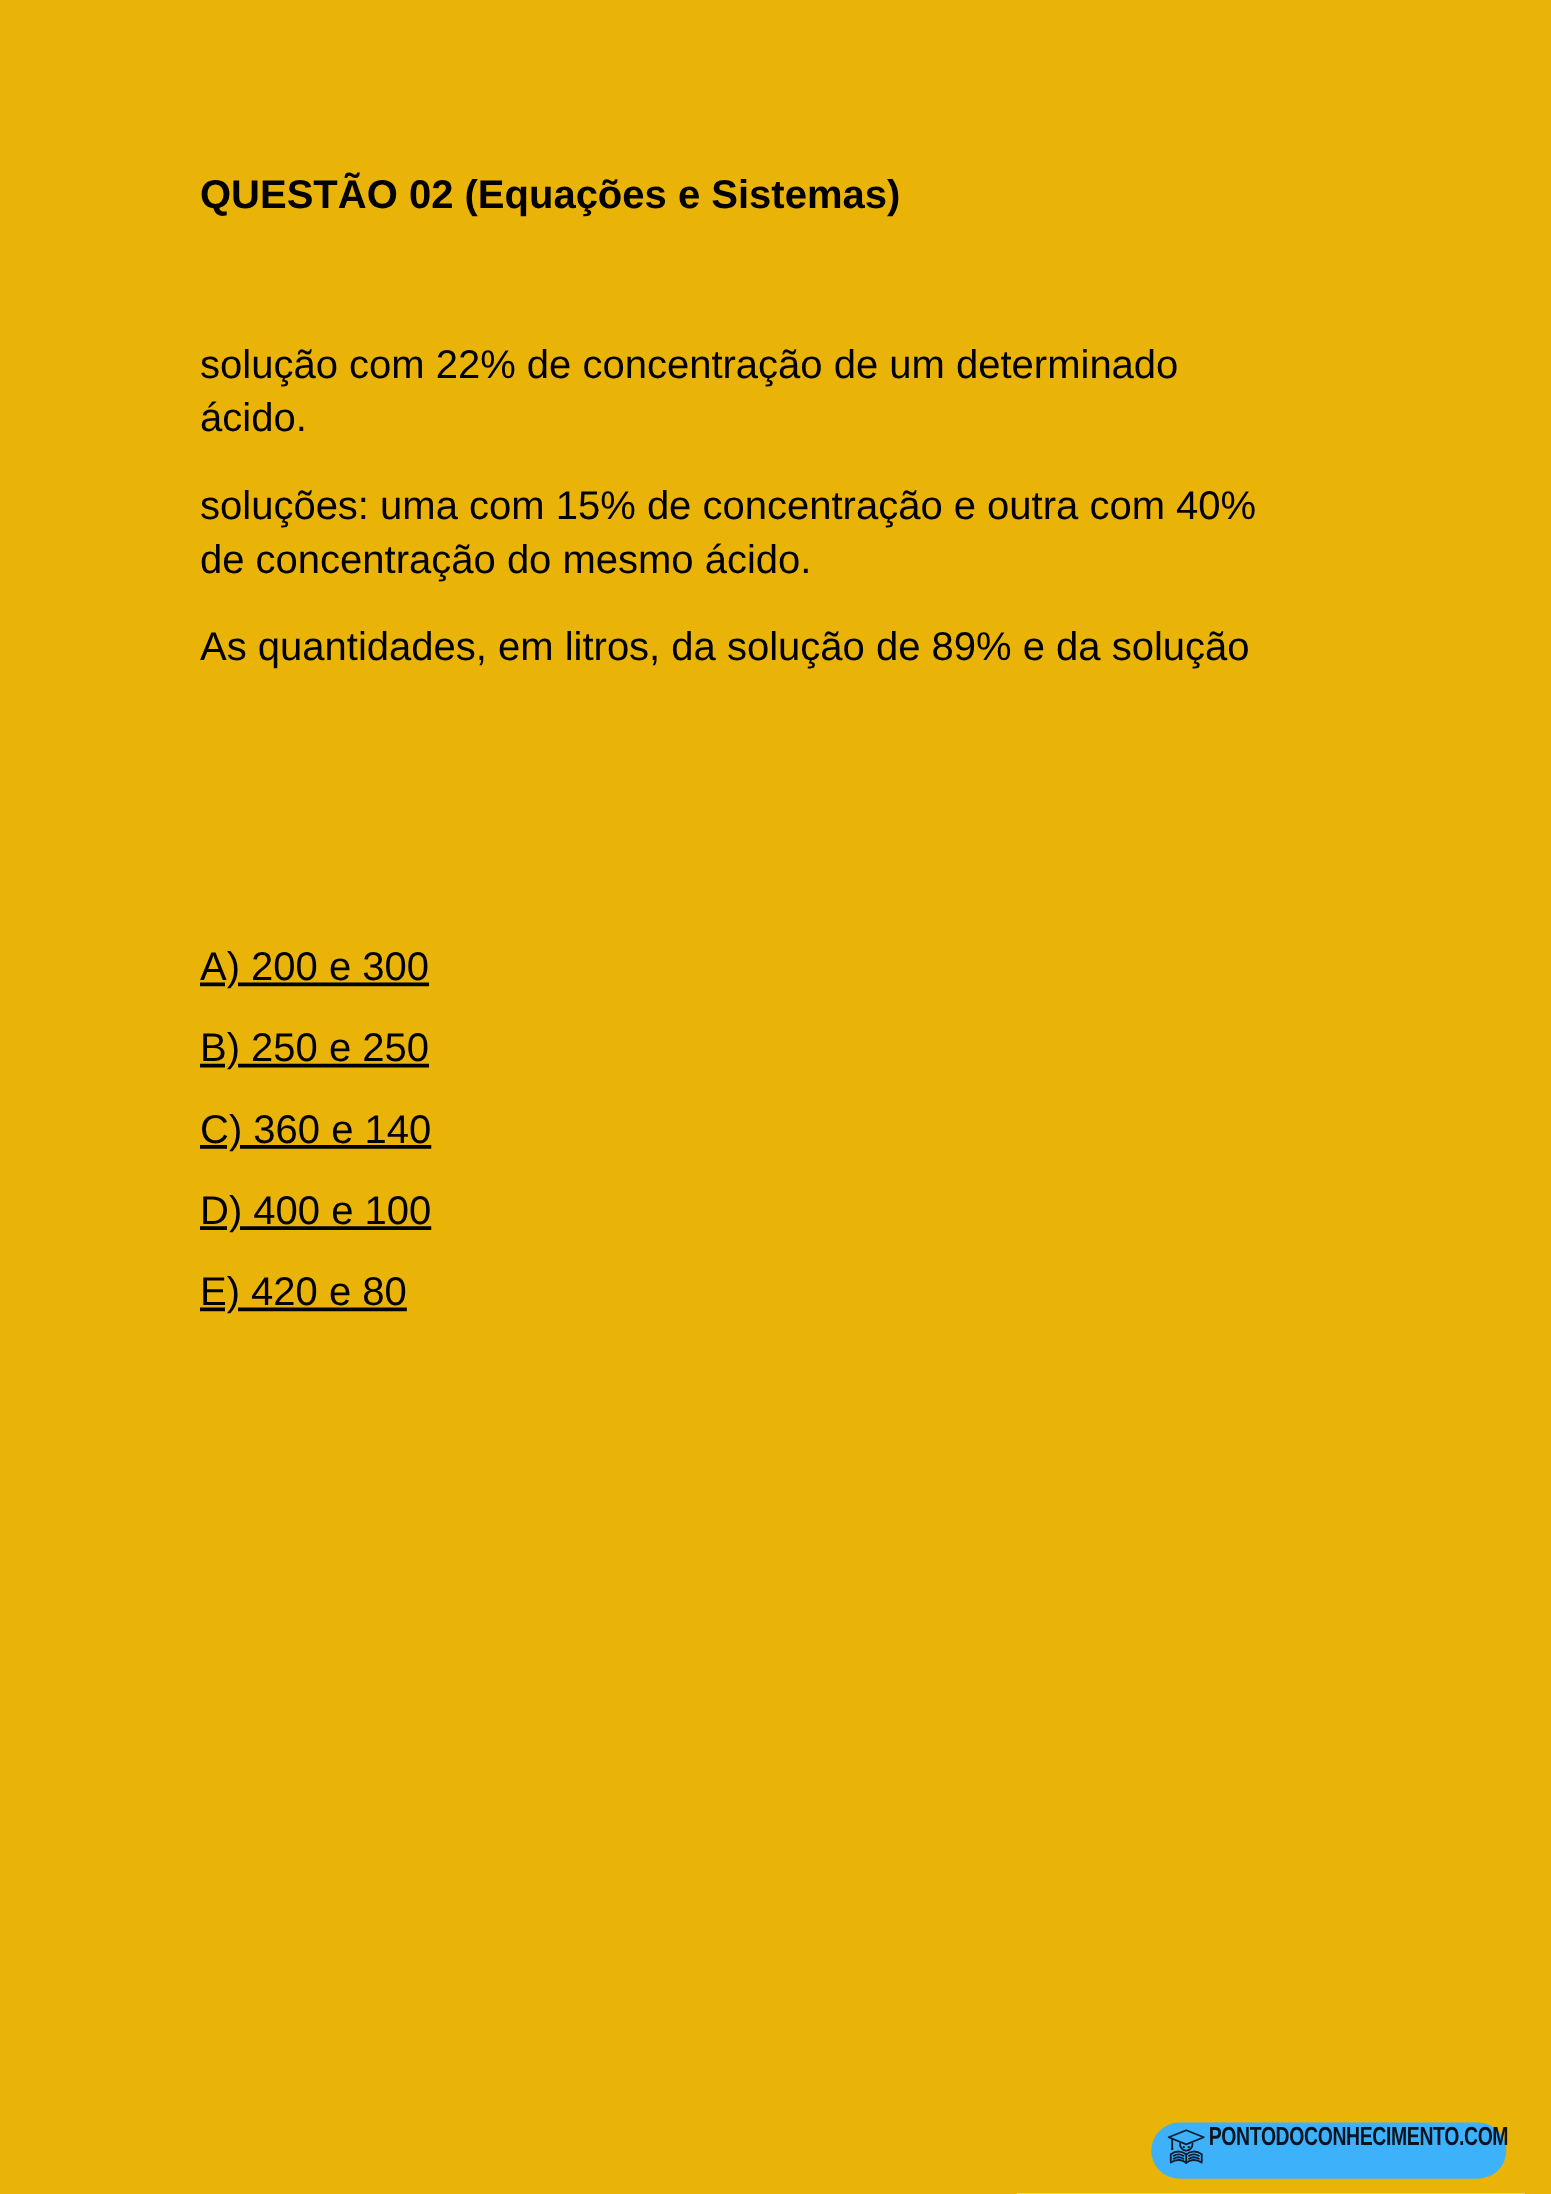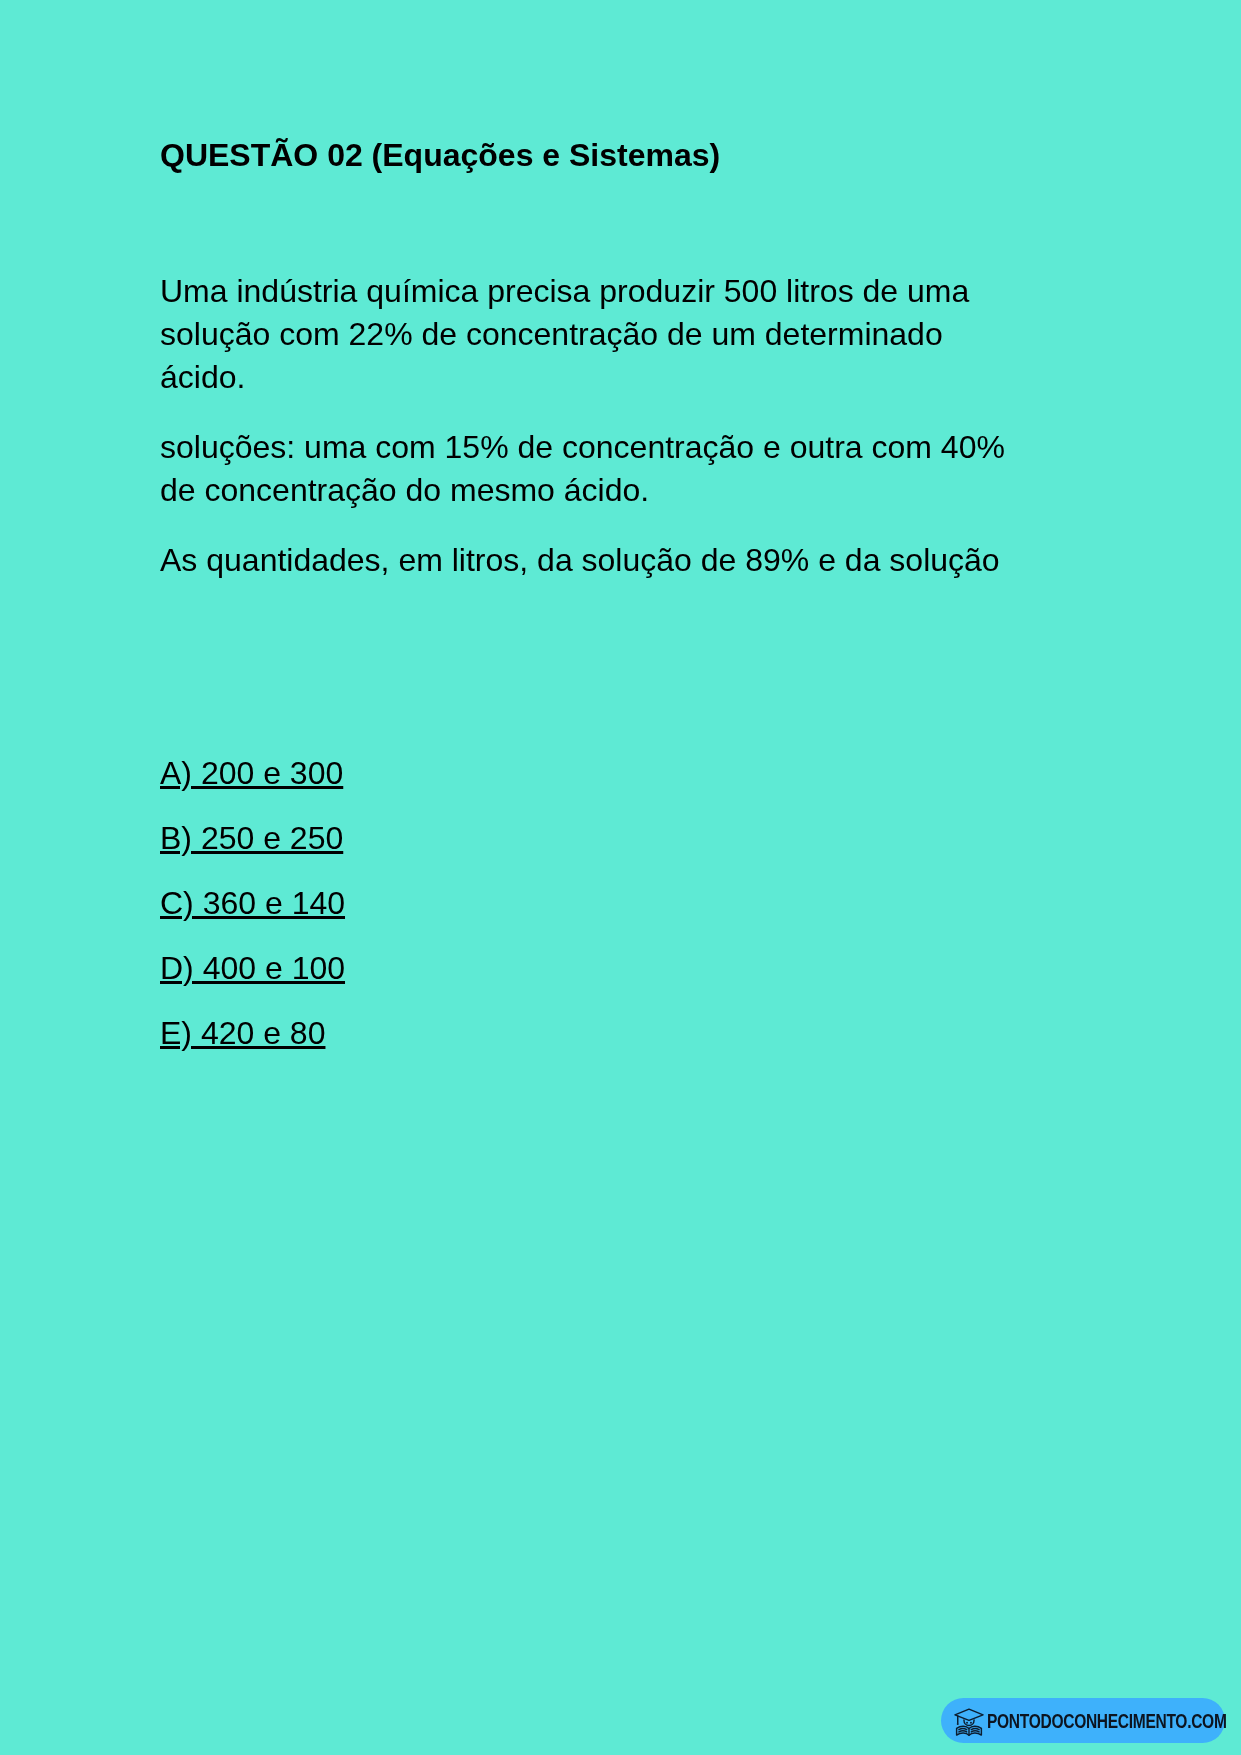--- a/index.html
+++ b/index.html
@@ -4,21 +4,21 @@
 <style>
   html, body {
     margin: 0;
     padding: 0;
     background: #ffffff;
   }
   .page {
     position: relative;
     width: 1241px;
     height: 1755px;
-    background: #5eead4;
+    background: #eab308;
     font-family: "Liberation Sans", sans-serif;
     color: #000000;
     overflow: hidden;
   }
   .q-title {
     position: absolute;
     left: 160px;
     top: 134px;
     margin: 0;
     font-size: 32px;
@@ -46,27 +46,26 @@
   }
   .option {
     font-size: 32px;
     line-height: 43px;
     margin-bottom: 22px;
     white-space: nowrap;
     text-decoration: underline;
   }
   .brand-badge {
     position: absolute;
-    left: 941px;
+    left: 921px;
     top: 1698px;
     width: 284px;
     height: 45px;
     border-radius: 23px;
     display: flex;
-    align-items: center;
     box-sizing: border-box;
     padding: 0 8px 0 10px;
   }
   .badge-icon {
     flex: 0 0 auto;
     width: 36px;
     height: 36px;
     display: flex;
     align-items: center;
     justify-content: center;
@@ -86,21 +85,20 @@
 </style>
 </head>
 <body>
 
 <div class="page">
 
   <h1 class="q-title">QUESTÃO 02 (Equações e Sistemas)</h1>
 
   <div class="q-body" id="paragraphs">
       <div class="para">
-        <div class="line">Uma indústria química precisa produzir 500 litros de uma</div>
         <div class="line">solução com 22% de concentração de um determinado</div>
         <div class="line">ácido.</div>
       </div>
       <div class="para">
         <div class="line">soluções: uma com 15% de concentração e outra com 40%</div>
         <div class="line">de concentração do mesmo ácido.</div>
       </div>
       <div class="para">
         <div class="line">As quantidades, em litros, da solução de 89% e da solução</div>
       </div>

